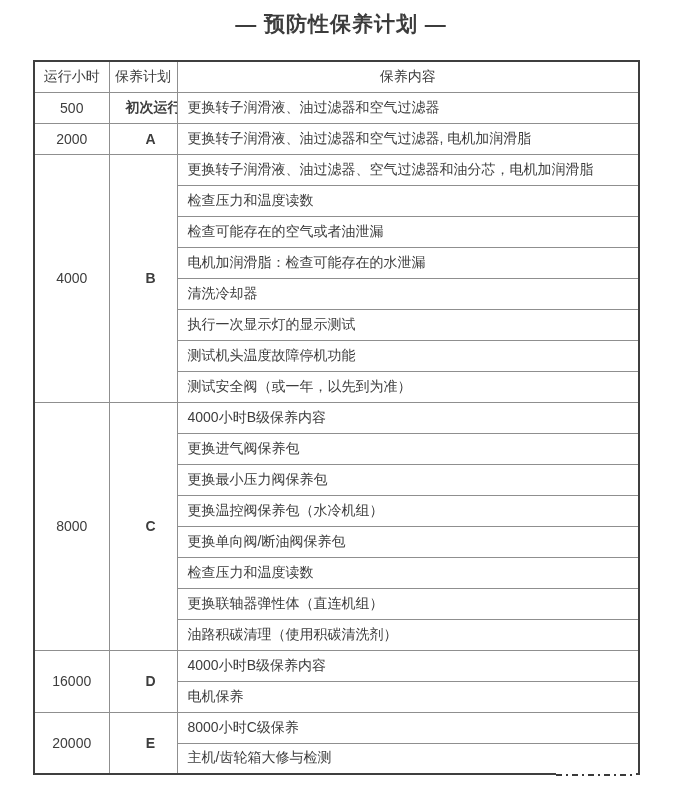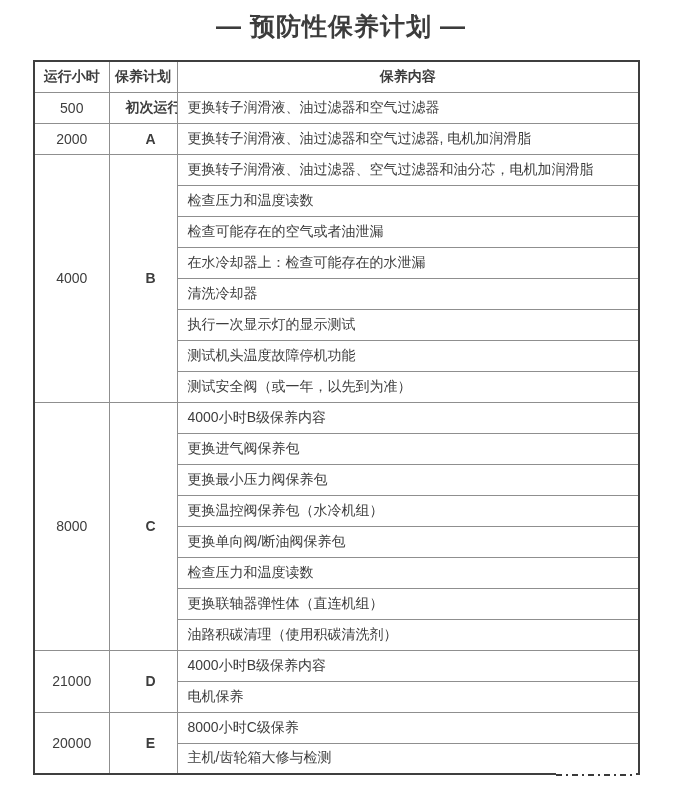--- a/index.html
+++ b/index.html
@@ -14,21 +14,21 @@
     font-family: "Liberation Sans", "DejaVu Sans", sans-serif;
     color: #3d3d3d;
     overflow: hidden;
   }
   .page-title {
     position: absolute;
     top: 10px;
     left: 0;
     width: 100%;
     text-align: center;
-    font-size: 25px;
+    font-size: 21px;
     font-weight: bold;
     color: #3c3c3c;
     letter-spacing: 1px;
   }
   .table-wrap {
     position: absolute;
     left: 33px;
     top: 60px;
     width: 605px;
   }
@@ -43,21 +43,21 @@
     border: 1px solid #8f8f8f;
     color: #3d3d3d;
     font-size: 14px;
     vertical-align: middle;
     overflow: hidden;
     white-space: nowrap;
   }
   thead tr { height: 31px; }
   tbody tr { height: 31px; }
   thead th {
-    font-weight: bold;
+    font-weight: normal;
     text-align: center;
     border-bottom: 1px solid #4a4a4a;
   }
   td.hours {
     text-align: center;
     font-weight: normal;
     font-size: 15px;
   }
   td.plan {
     text-align: center;
@@ -123,21 +123,21 @@
           <td rowspan="8" class="plan">B</td>
           <td class="content">更换转子润滑液、油过滤器、空气过滤器和油分芯，电机加润滑脂</td>
         </tr>
         <tr>
           <td class="content">检查压力和温度读数</td>
         </tr>
         <tr>
           <td class="content">检查可能存在的空气或者油泄漏</td>
         </tr>
         <tr>
-          <td class="content">在水冷却器上：检查可能存在的水泄漏</td>
+          <td class="content">电机加润滑脂：检查可能存在的水泄漏</td>
         </tr>
         <tr>
           <td class="content">清洗冷却器</td>
         </tr>
         <tr>
           <td class="content">执行一次显示灯的显示测试</td>
         </tr>
         <tr>
           <td class="content">测试机头温度故障停机功能</td>
         </tr>
@@ -164,21 +164,21 @@
         <tr>
           <td class="content">检查压力和温度读数</td>
         </tr>
         <tr>
           <td class="content">更换联轴器弹性体（直连机组）</td>
         </tr>
         <tr>
           <td class="content">油路积碳清理（使用积碳清洗剂）</td>
         </tr>
         <tr class="section-start">
-          <td rowspan="2" class="hours">21000</td>
+          <td rowspan="2" class="hours">16000</td>
           <td rowspan="2" class="plan">D</td>
           <td class="content">4000小时B级保养内容</td>
         </tr>
         <tr>
           <td class="content">电机保养</td>
         </tr>
         <tr class="section-start">
           <td rowspan="2" class="hours">20000</td>
           <td rowspan="2" class="plan">E</td>
           <td class="content">8000小时C级保养</td>

